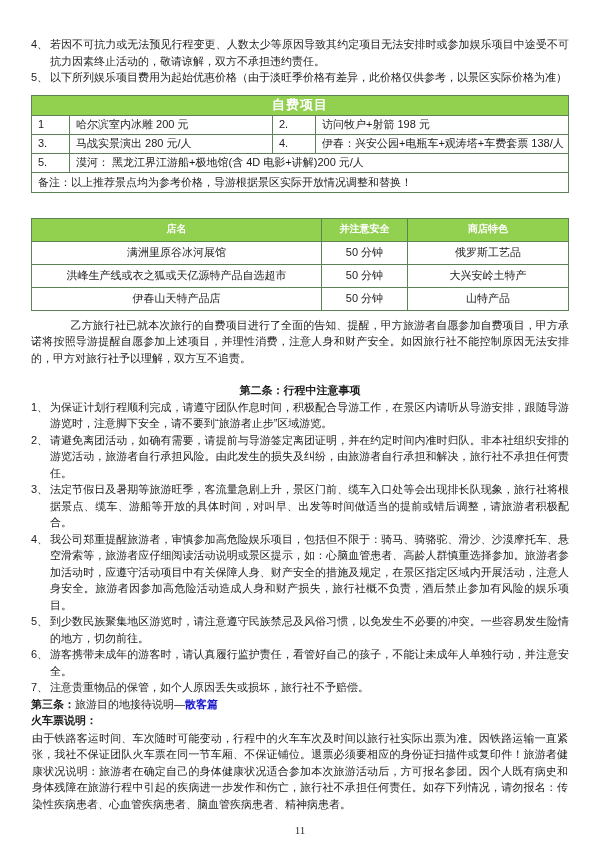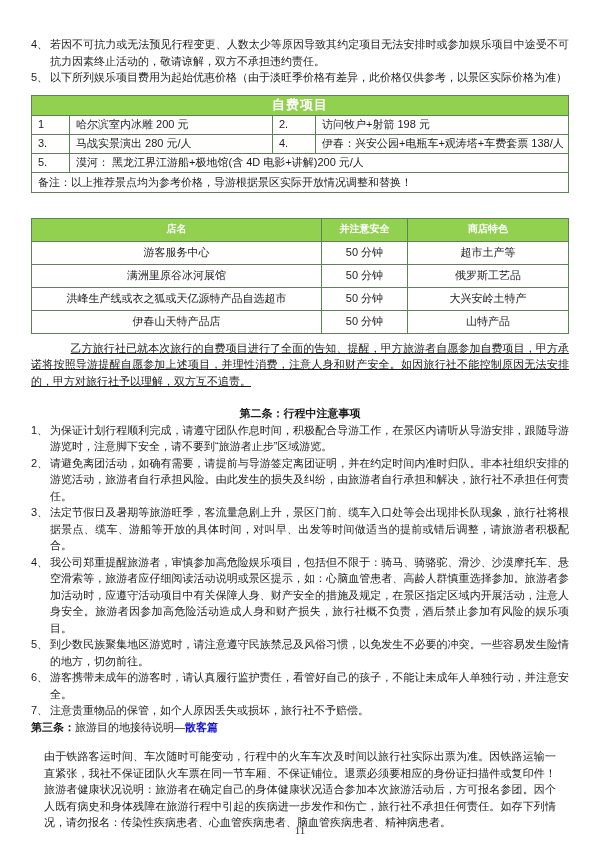--- a/index.html
+++ b/index.html
@@ -28,26 +28,26 @@
     background:#92d050;color:#ffffff;font-weight:bold;
     text-align:center;font-size:13px;height:19px;letter-spacing:1px;
   }
   .t1 td.n{text-align:left;}
   .t1 tr.note td{font-weight:normal;height:19px;}
 
   .t2{margin-top:25px;}
   .t2 td{height:22px;text-align:center;font-size:11px;}
   .t2 tr.hdr td{background:#92d050;color:#ffffff;font-weight:bold;font-size:10px;}
 
-  .agreement{margin:6px 0 16px 0;text-indent:3.6em;text-align:justify;text-decoration:underline;}
+  .agreement{margin:6px 0 16px 0;text-indent:3.6em;text-align:justify;}
   .h-bold{font-weight:bold;}
   .sec-heading{margin-top:15px;font-weight:bold;text-align:center;}
   .sec3-heading{}
   .blue{color:#1414cc;font-weight:bold;}
-  .para{margin:13px;text-align:justify;}
+  .para{margin:1px;text-align:justify;}
   .footer{
     position:absolute;left:0;bottom:10px;width:100%;
     text-align:center;font-family:"Liberation Serif",serif;font-size:11px;color:#333;
   }
 </style>
 </head>
 <body>
 
 <div class="page">
 
@@ -99,25 +99,20 @@
         <col style="width:16%">
         <col>
     </colgroup>
     <tbody>
         <tr class="hdr">
       <td>店名</td>
       <td>并注意安全</td>
       <td>商店特色</td>
     </tr>
     <tr>
-      <td>游客服务中心</td>
-      <td>50 分钟</td>
-      <td>超市土产等</td>
-    </tr>
-    <tr>
       <td>满洲里原谷冰河展馆</td>
       <td>50 分钟</td>
       <td>俄罗斯工艺品</td>
     </tr>
     <tr>
       <td>洪峰生产线或衣之狐或天亿源特产品自选超市</td>
       <td>50 分钟</td>
       <td>大兴安岭土特产</td>
     </tr>
     <tr>
@@ -158,17 +153,18 @@
   </div>
   <div class="li">
     <span class="num">7、</span>
     <span class="txt">注意贵重物品的保管，如个人原因丢失或损坏，旅行社不予赔偿。</span>
   </div>
 
   <div class="sec3-heading">
     <span class="h-bold">第三条：</span><span>旅游目的地接待说明—</span><span class="blue">散客篇</span>
   </div>
 
+  <div class="h-bold">火车票说明：</div>
   <p class="para">由于铁路客运时间、车次随时可能变动，行程中的火车车次及时间以旅行社实际出票为准。因铁路运输一直紧张，我社不保证团队火车票在同一节车厢、不保证铺位。退票必须要相应的身份证扫描件或复印件！旅游者健康状况说明：旅游者在确定自己的身体健康状况适合参加本次旅游活动后，方可报名参团。因个人既有病史和身体残障在旅游行程中引起的疾病进一步发作和伤亡，旅行社不承担任何责任。如存下列情况，请勿报名：传染性疾病患者、心血管疾病患者、脑血管疾病患者、精神病患者。</p>
 
   <div class="footer">11</div>
 
 </div>
 
 </body></html>

